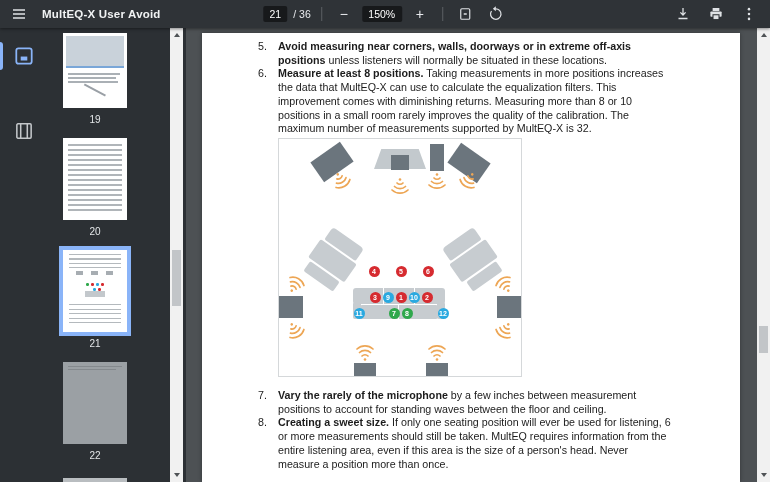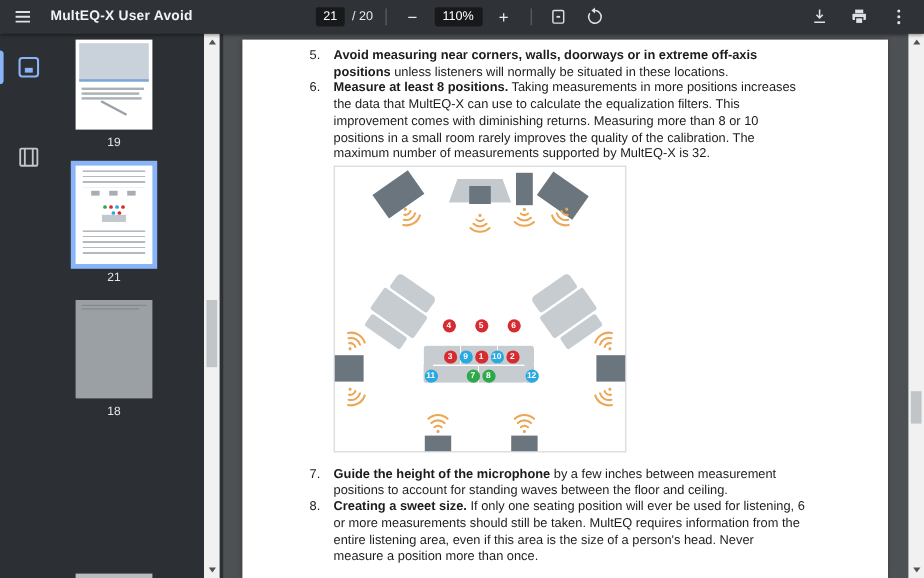--- a/index.html
+++ b/index.html
@@ -113,26 +113,26 @@
   <div class="toolbar">
     <button class="tb-btn menu-btn">
       <svg width="18" height="18" viewBox="0 0 18 18">
           <path d="M3 5h12M3 9h12M3 13h12" stroke="#dfe2e5" stroke-width="1.6"></path>
         </svg>
     </button>
     <div class="tb-title">MultEQ-X User Avoid</div>
 
     <div class="tb-center">
       <input class="page-box" value="21" style="">
-      <span class="small-label">/ 20</span>
+      <span class="small-label">/ 36</span>
       <span class="tb-divider"></span>
       <button class="tb-btn">
         <span class="glyph">−</span>
       </button>
-      <span class="zoom-box">110%</span>
+      <span class="zoom-box">150%</span>
       <button class="tb-btn">
         <span class="glyph">+</span>
       </button>
       <span class="tb-divider"></span>
       <button class="tb-btn">
         <svg width="18" height="18" viewBox="0 0 24 24" fill="none" stroke="#dfe2e5" stroke-width="1.6">
           <rect x="6" y="5" width="12" height="14" rx="1.5"></rect>
             <rect x="10" y="11" width="4" height="2" fill="#dfe2e5" stroke="none"></rect>
         </svg>
       </button>
@@ -186,40 +186,46 @@
         <div class="thumb-item">
           <div class="thumb-page style-page19">
             <div class="p19-img"></div>
             <div class="p19-line" style="top:40px;width:52px"></div>
             <div class="p19-line" style="top:44px;width:48px"></div>
             <div class="p19-line" style="top:48px;width:50px"></div>
             <div class="p19-diag"></div>
           </div>
           <div class="thumb-label">19</div>
         </div>
+        <div class="thumb-item">
+          <div class="thumb-page style-page20">
+            <div class="p20-lines"></div>
+          </div>
+          <div class="thumb-label">20</div>
+        </div>
         <div class="thumb-item selected">
           <div class="thumb-page style-page21">
             <div class="p21-lines" style="top:4px;height:14px"></div>
             <div class="p21-diag">
               <span class="sp" style="left:3px"></span>
               <span class="sp" style="left:18px"></span>
               <span class="sp" style="left:33px"></span>
               <span class="dots"></span>
               <span class="couch"></span>
             </div>
             <div class="p21-lines" style="top:54px;height:22px"></div>
           </div>
           <div class="thumb-label">21</div>
         </div>
         <div class="thumb-item">
           <div class="thumb-page style-page22">
             <div class="p22-line" style="top:4px"></div>
             <div class="p22-line" style="top:7px;width:48px"></div>
           </div>
-          <div class="thumb-label">18</div>
+          <div class="thumb-label">22</div>
         </div>
       </div>
     <div class="thumb-sliver"></div>
 
     <div class="scrollbar sb-thumbs">
       <div class="sb-arrow up"></div>
       <div class="sb-thumb" style="top:222px;height:56px;"></div>
       <div class="sb-arrow down"></div>
     </div>
   </div>
@@ -372,21 +378,21 @@
               <path d="M5 6a11.6 11.6 0 0 1 16 0"></path>
             </g>
             <circle cx="13" cy="16.5" r="1.3" fill="#eda655"></circle>
           </svg>
         </div>
       </div>
 
     <div class="items items-bottom">
         <div class="doc-item">
           <span class="doc-num">7.</span>
-          <p class="doc-text"><b>Guide the height of the microphone</b> by a few inches between measurement positions to account for standing waves between the floor and ceiling.</p>
+          <p class="doc-text"><b>Vary the rarely of the microphone</b> by a few inches between measurement positions to account for standing waves between the floor and ceiling.</p>
         </div>
         <div class="doc-item">
           <span class="doc-num">8.</span>
           <p class="doc-text"><b>Creating a sweet size.</b> If only one seating position will ever be used for listening, 6 or more measurements should still be taken. MultEQ requires information from the entire listening area, even if this area is the size of a person's head. Never measure a position more than once.</p>
         </div>
       </div>
   </div>
 
   <div class="scrollbar sb-main">
     <div class="sb-arrow up"></div>

